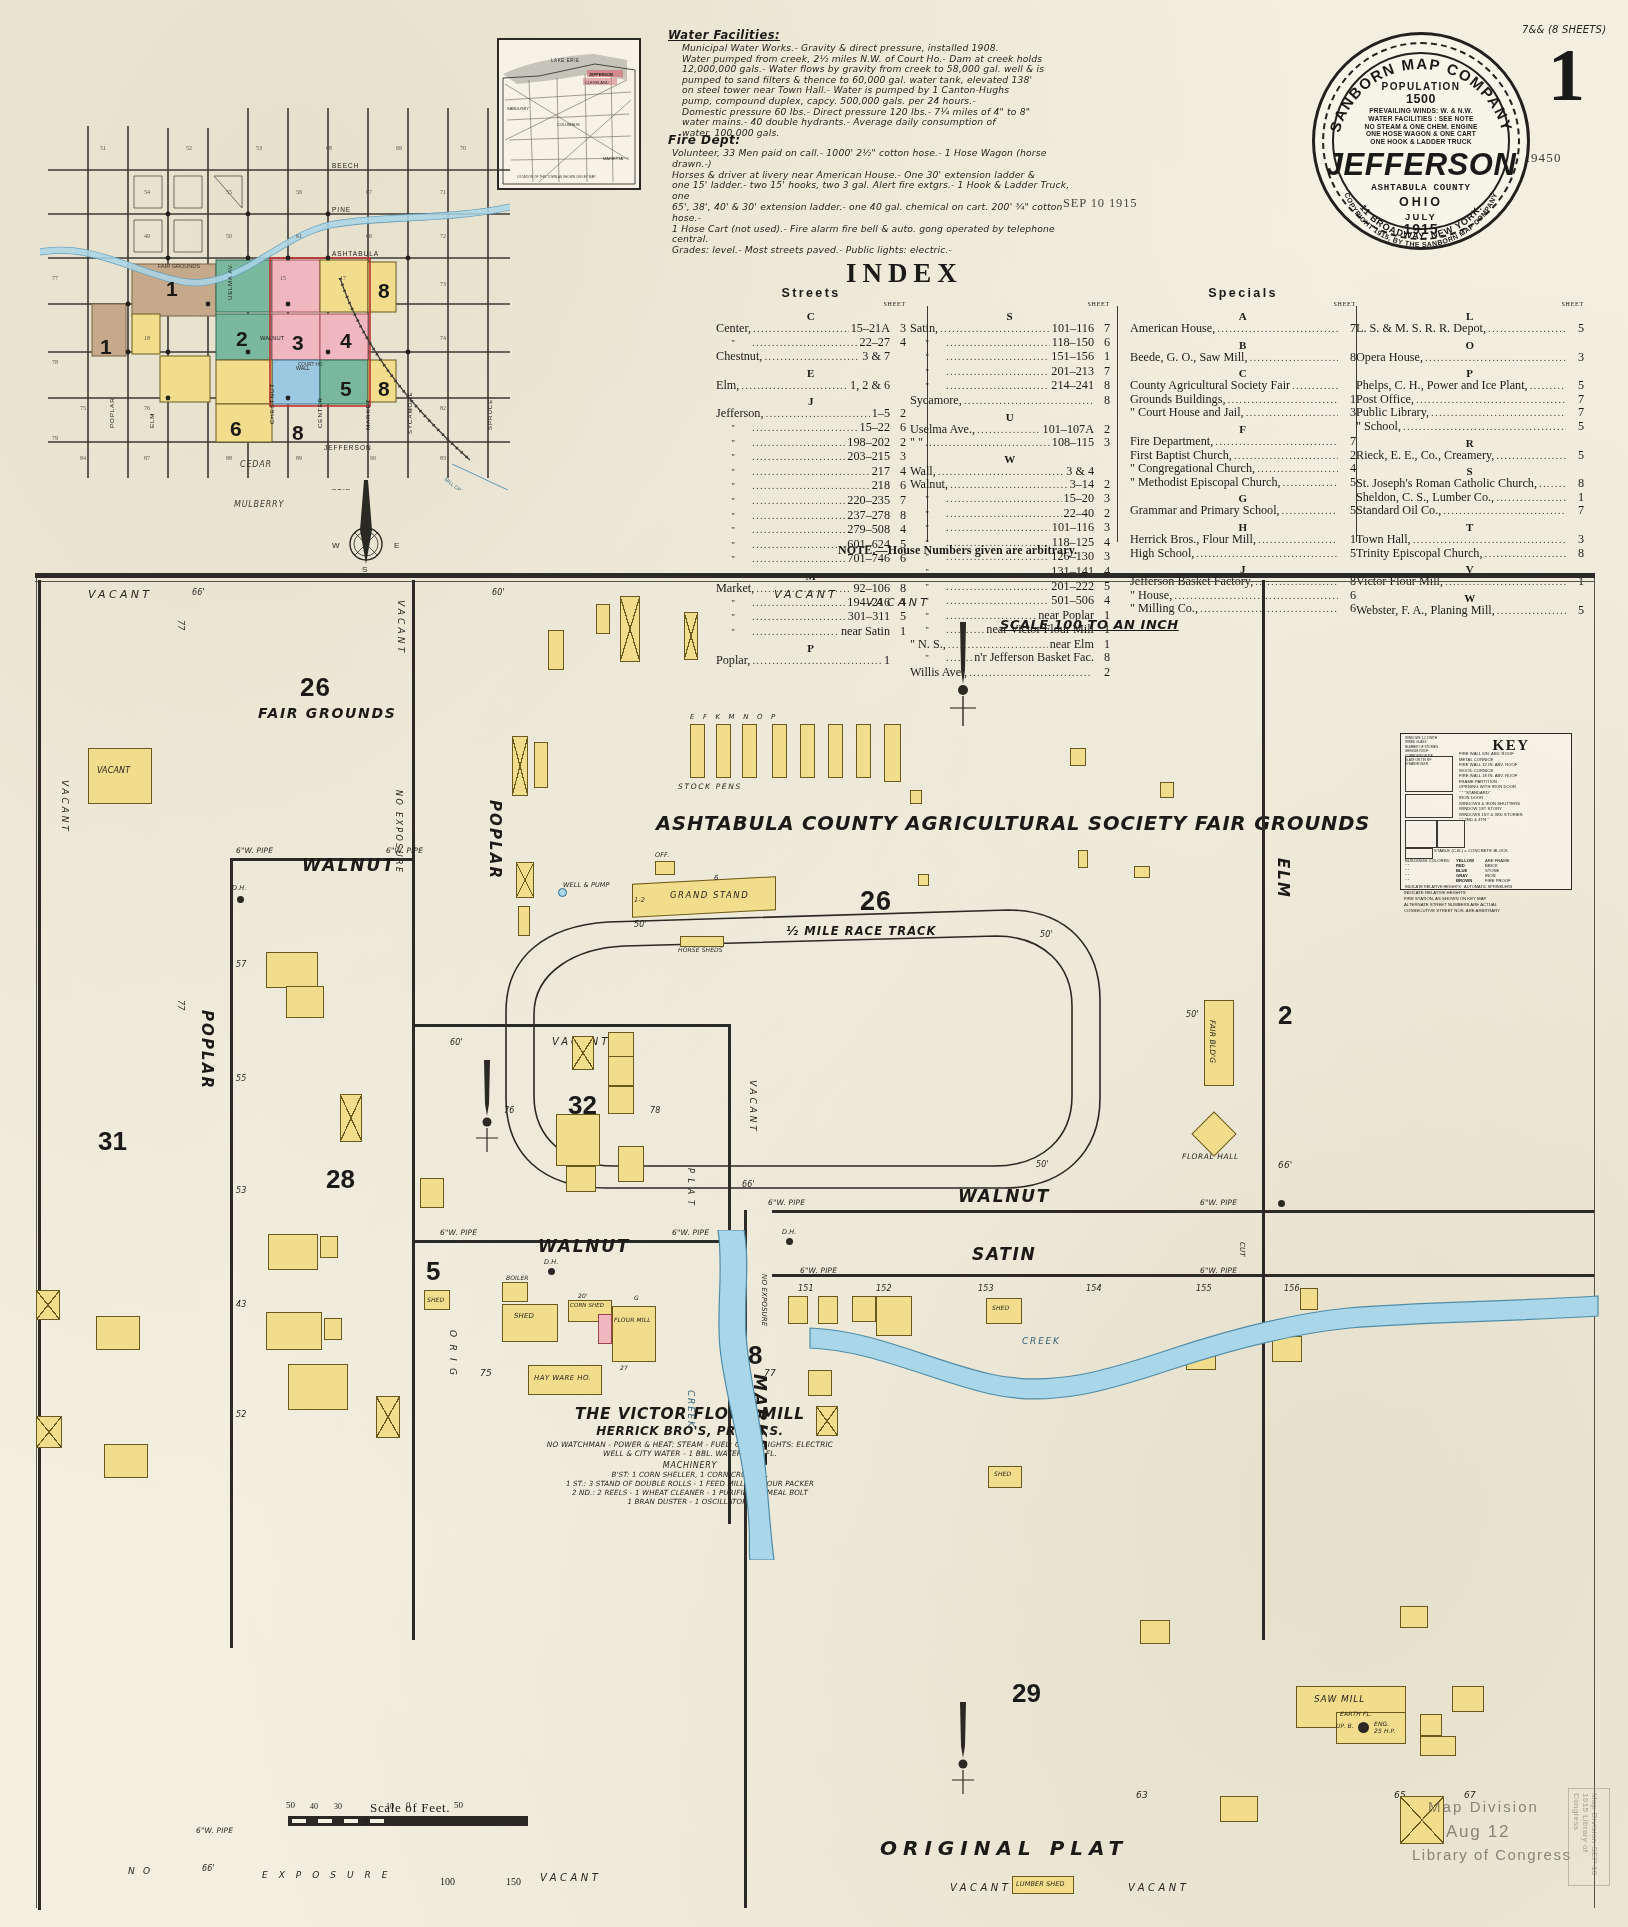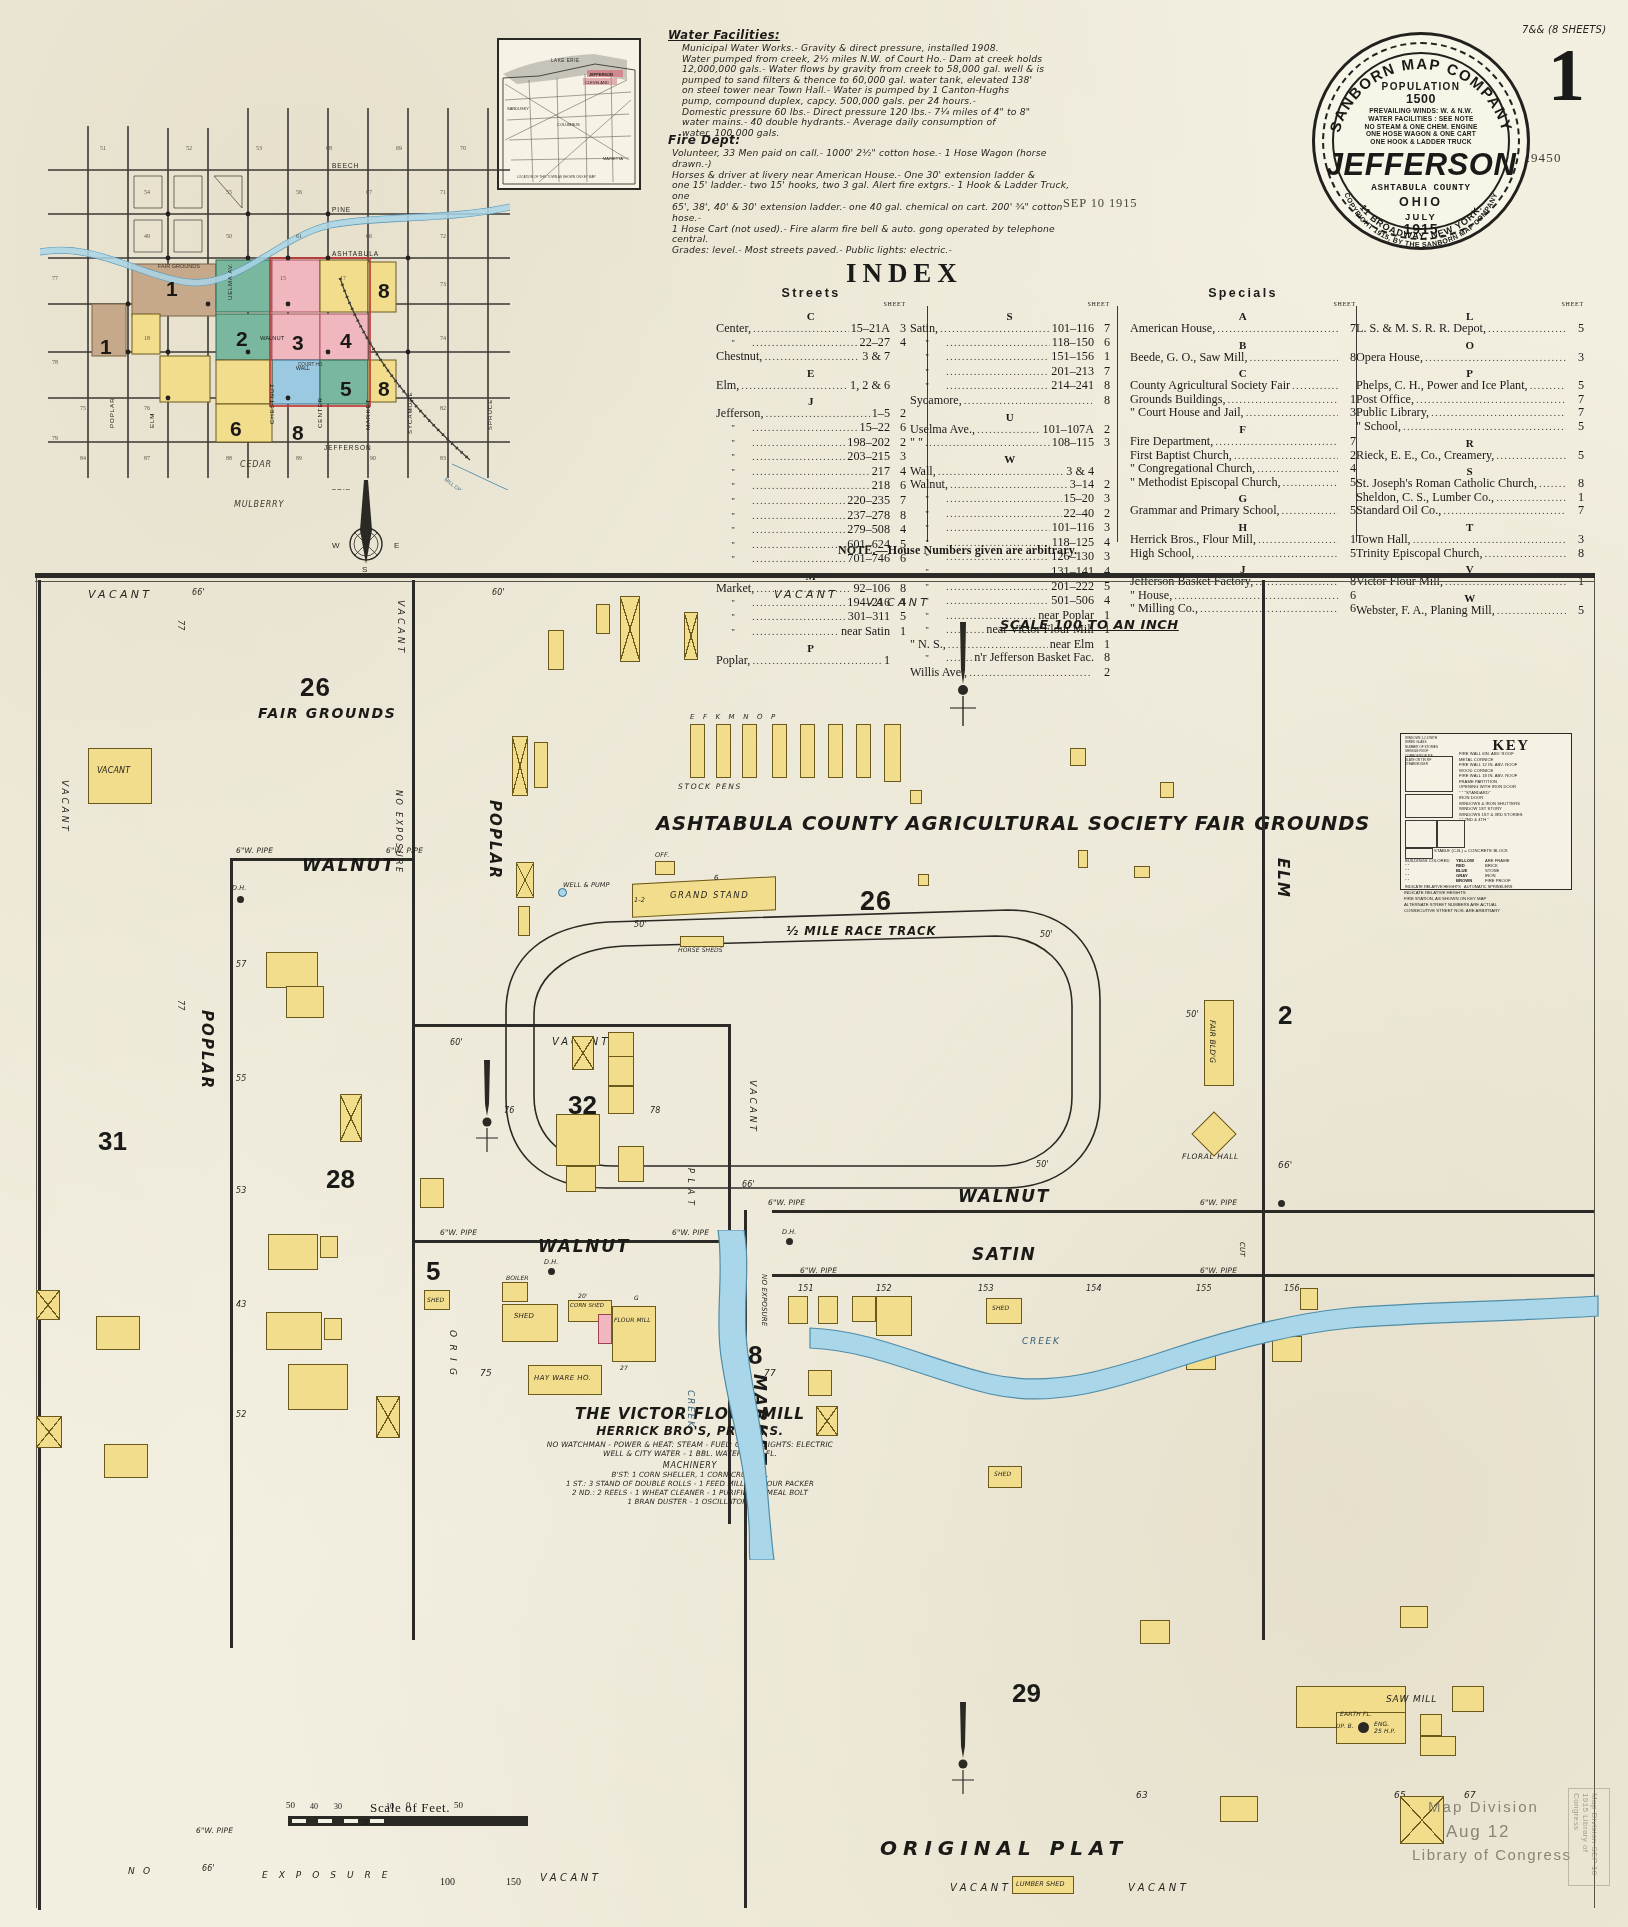--- a/index.html
+++ b/index.html
@@ -1080,21 +1080,21 @@
                C418,140 362,158 300,144 C240,130 182,100 120,98 Z" fill="#a9d6e8" stroke="#4f8ca8" stroke-width="1.2"></path>
     </svg>
   </div>
   <div class="lbl hand2" style="left:686px;top:1390px;font-size:9px;letter-spacing:.2em;writing-mode:vertical-rl;color:#355f75;">CREEK</div>
   <div class="lbl hand2" style="left:1022px;top:1336px;font-size:9px;letter-spacing:.2em;color:#355f75;">CREEK</div>
 
   <div class="lbl" style="left:1012px;top:1678px;font-size:26px;font-family:'Liberation Sans',sans-serif;font-weight:700;">29</div>
   <div class="abs" style="left:1292px;top:1686px;width:0;height:0;"></div>
   <div class="bldg" style="left:1296px;top:1686px;width:110px;height:42px;"></div>
   <div class="bldg" style="left:1336px;top:1712px;width:70px;height:32px;"></div>
-  <div class="lbl hand2" style="left:1386px;top:1694px;font-size:9px;letter-spacing:.1em;">SAW MILL</div>
+  <div class="lbl hand2" style="left:1314px;top:1694px;font-size:9px;letter-spacing:.1em;">SAW MILL</div>
   <div class="lbl hand2" style="left:1340px;top:1710px;font-size:6px;">EARTH FL.</div>
   <div class="lbl hand2" style="left:1336px;top:1722px;font-size:6px;">UP. B.</div>
   <div class="abs" style="left:1358px;top:1722px;width:11px;height:11px;border-radius:50%;background:#2b2924;"></div>
   <div class="lbl hand2" style="left:1374px;top:1720px;font-size:6px;line-height:7px;">ENG.<br>25 H.P.</div>
 
 
   <div class="bldg" style="left:1220px;top:1796px;width:38px;height:26px;"></div>
   <div class="bldg" style="left:1452px;top:1686px;width:32px;height:26px;"></div>
   <div class="bldg" style="left:1420px;top:1714px;width:22px;height:22px;"></div>
   <div class="bldg" style="left:1420px;top:1736px;width:36px;height:20px;"></div>

